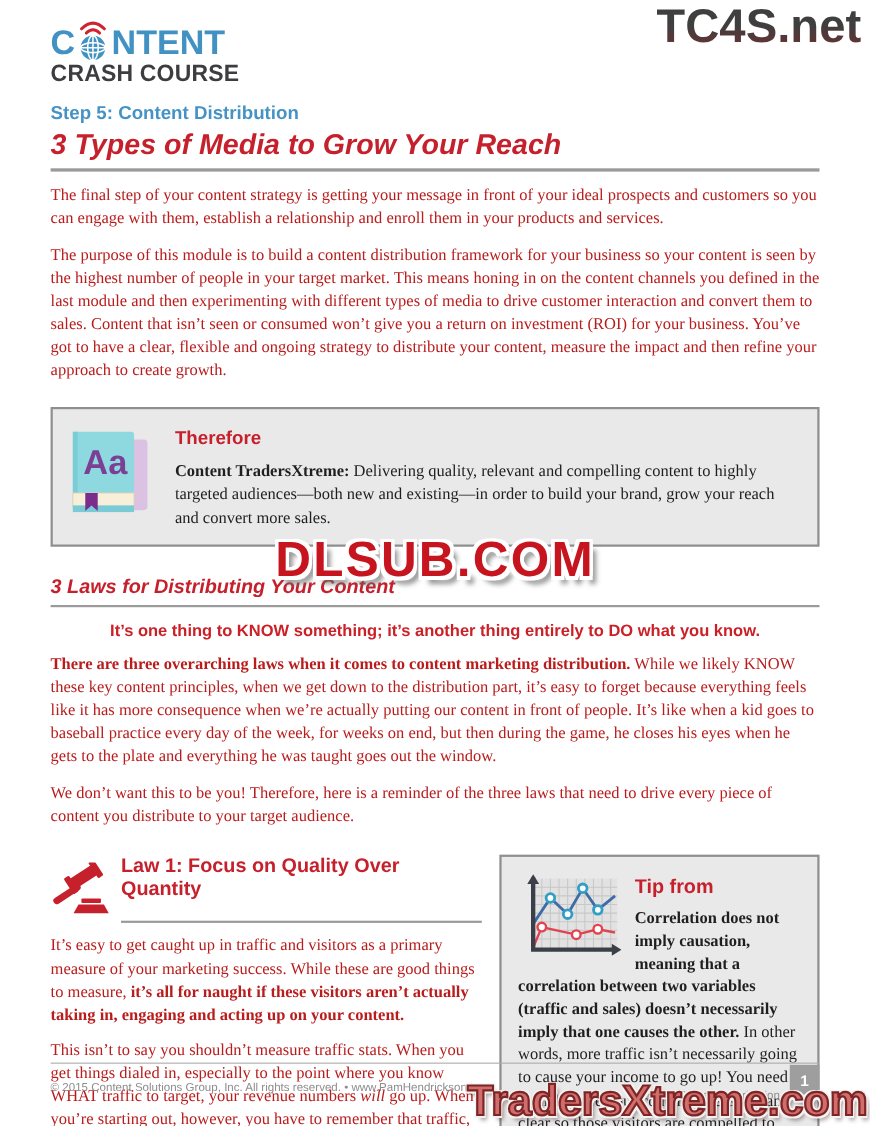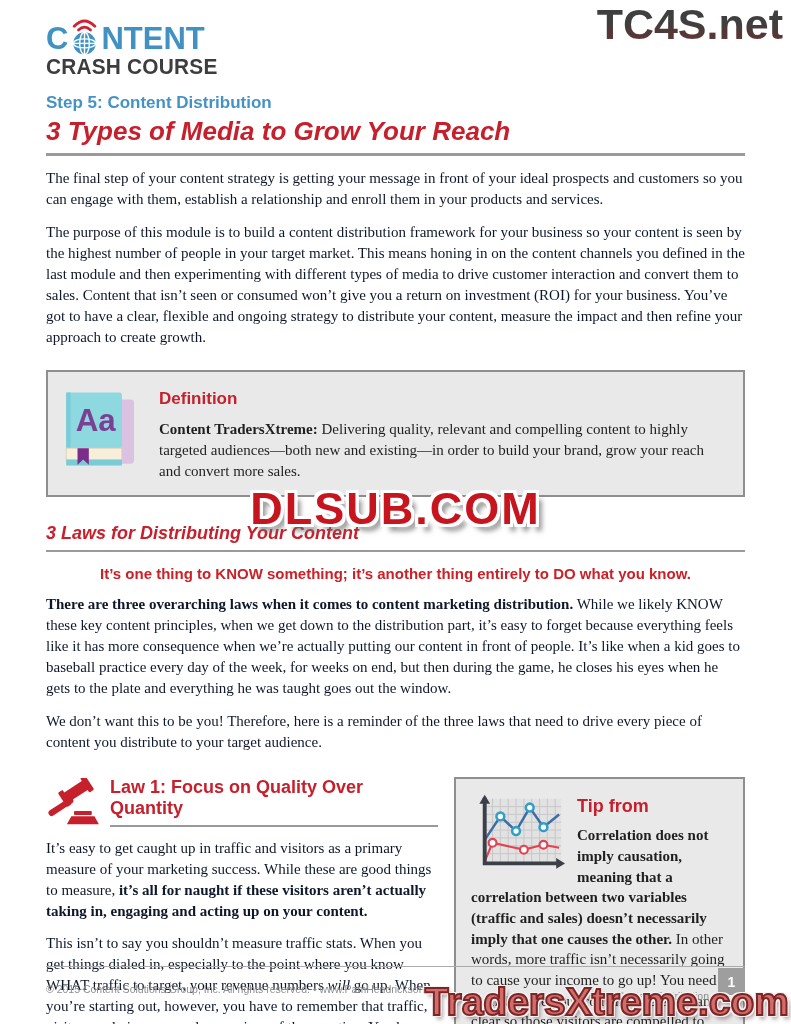--- a/index.html
+++ b/index.html
@@ -19,21 +19,21 @@
                 margin-top: 1px; }
 
   
   .kicker { margin-top: 13px; font-family: "Liberation Sans", sans-serif; font-weight: bold;
             font-size: 17px; color: #4593c5; }
   .page-title { margin-top: 3px; font-family: "Liberation Sans", sans-serif; font-weight: bold;
                 font-size: 26px; color: #c6202c; font-style: italic; }
   .title-rule { height: 3px; background: #9a9a9a; margin-top: 6px; }
 
   
-  .body-p { font-size: 15px; line-height: 1.4; margin-top: 12px; color: #0f172a; }
+  .body-p { font-size: 15px; line-height: 1.4; margin-top: 12px; color: #b91c1c; }
   .body-p b { font-weight: bold; }
 
   
   .def-box { margin-top: 22px; border: 2px solid #8f8f8f; background: #e9e9e9;
              padding: 13px 16px 13px 13px; display: flex; gap: 18px; align-items: flex-start; }
   .def-icon { width: 80px; height: 88px; flex: none; }
   .def-title { font-family: "Liberation Sans", sans-serif; font-weight: bold; font-size: 17px;
                color: #c6202c; margin-top: 4px; }
   .def-text { font-size: 15px; line-height: 1.4; margin-top: 10px; }
 
@@ -43,21 +43,21 @@
   .section-rule { height: 2px; background: #9a9a9a; margin-top: 6px; }
   .quote-line { margin-top: 13px; text-align: center; font-family: "Liberation Sans", sans-serif;
                 font-weight: bold; font-size: 15px; color: #cc2027; }
 
   
   .law-row { display: flex; gap: 16px; margin-top: 24px; align-items: flex-start; }
   .law-col { width: 392px; flex: none; }
   .law-header { display: flex; align-items: center; gap: 8px; }
   .gavel { width: 56px; height: 48px; flex: none; }
   .law-title { font-family: "Liberation Sans", sans-serif; font-weight: bold; font-size: 18px;
-               color: #c6202c; padding-bottom: 6px; border-bottom: 2px solid #9a9a9a; flex: 1; }
+               color: #c6202c; padding-bottom: 18px; border-bottom: 2px solid #9a9a9a; flex: 1; }
   .law-col .body-p { margin-top: 11px; }
 
   
   .tip-box { flex: 1; border: 2px solid #8f8f8f; background: #e9e9e9; padding: 13px 15px 15px 15px;
              min-height: 276px; }
   .tip-chart { float: left; width: 94px; height: 80px; margin: 2px 12px 4px 0; }
   .tip-title { font-family: "Liberation Sans", sans-serif; font-weight: bold; font-size: 18px;
                line-height: 1.18; color: #c6202c; padding-top: 4px; }
   .tip-text { font-size: 15px; line-height: 1.38; margin-top: 8px; }
 
@@ -130,21 +130,21 @@
           <rect x="26" y="16" width="58" height="74" rx="4" fill="#dcc2e2"></rect>
           <rect x="6" y="8" width="64" height="64" rx="3" fill="#8ed8e0"></rect>
           <rect x="6" y="8" width="5" height="64" fill="#7accd7"></rect>
           <text x="40" y="52" text-anchor="middle" font-family="Liberation Sans, sans-serif" font-weight="bold" font-size="36" fill="#7b3f94">Aa</text>
           <rect x="6" y="72" width="64" height="15" fill="#f7efda" stroke="#d8cfb5" stroke-width="1"></rect>
           <rect x="6" y="85" width="64" height="7" fill="#79cbd6"></rect>
           <path d="M19 72 h13 v19 l-6.5 -6 l-6.5 6 z" fill="#7b2d8b"></path>
         </svg>
       </span>
       <div>
-        <div class="def-title">Definition</div>
+        <div class="def-title">Therefore</div>
         <p class="def-text"><b>Content TradersXtreme:</b><span> Delivering quality, relevant and compelling content to highly targeted audiences—both new and existing—in order to build your brand, grow your reach and convert more sales.</span></p>
       </div>
     </div>
 
     <h2 class="section-title">3 Laws for Distributing Your Content</h2>
     <div class="section-rule"></div>
     <div class="quote-line"><span>It’s one thing to KNOW s</span><span>omething; it’s another thing entire</span><span>ly to DO what you know.</span></div>
 
     <p class="body-p"><b>There are three overarching laws when it comes to content marketing distribution.</b><span> While we likely KNOW these key content principles, when we get down to the distribution part, it’s easy to forget because everything feels like it has more consequence when we’re actually putting our content in front of people. It’s like when a kid goes to baseball practice every day of the week, for weeks on end, but then during the game, he closes his eyes when he gets to the plate and everything he was taught goes out the window.</span></p>
     <p class="body-p">We don’t want this to be you! Therefore, here is a reminder of the three laws that need to drive every piece of content you distribute to your target audience.</p>

